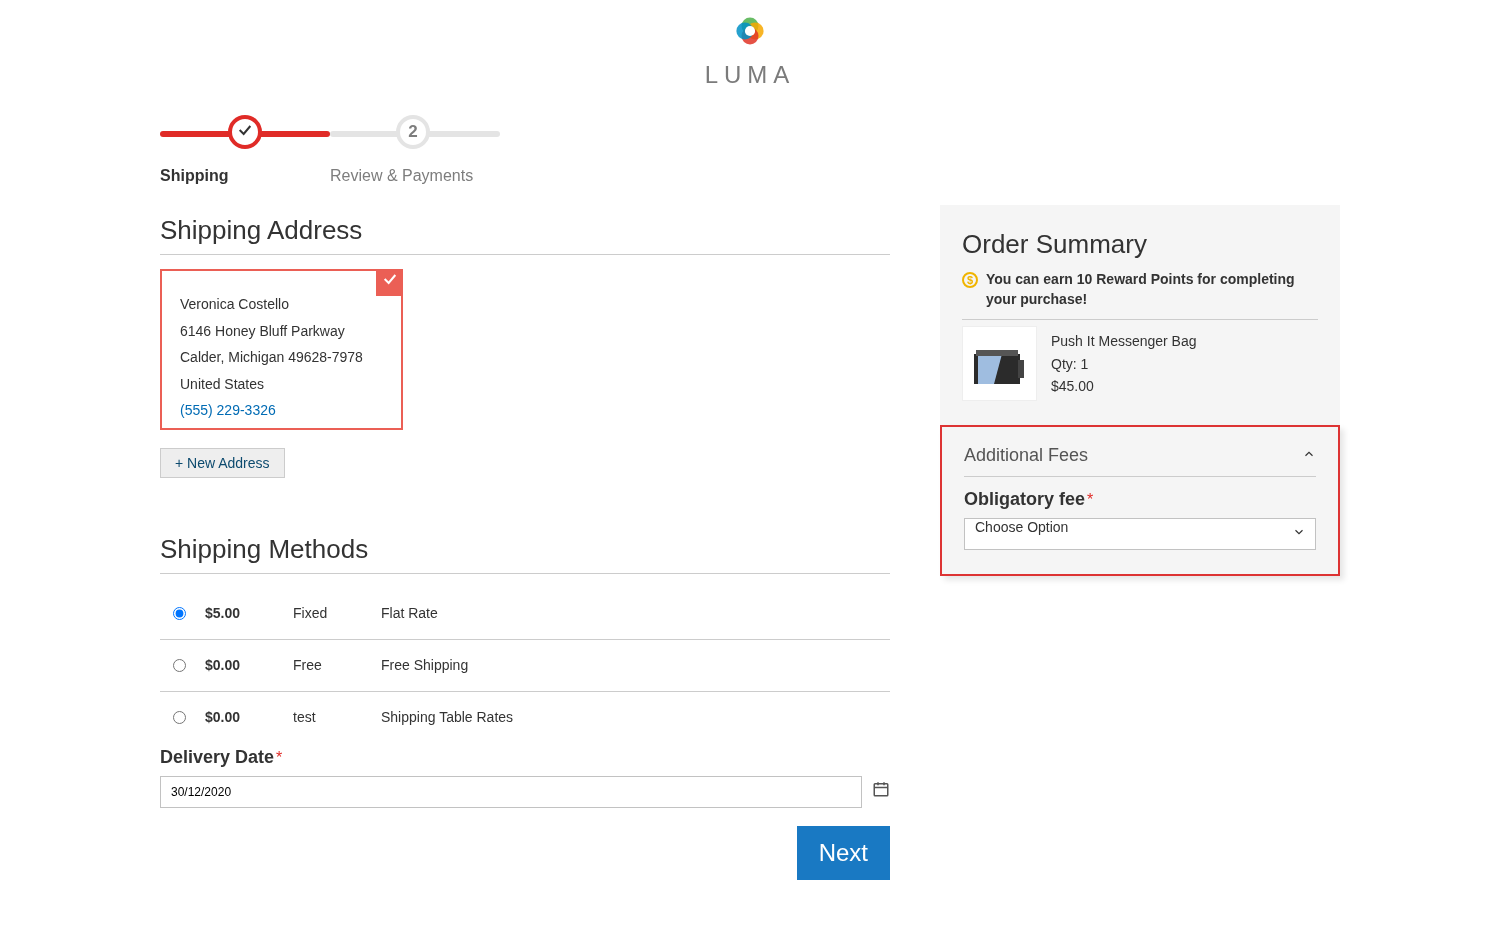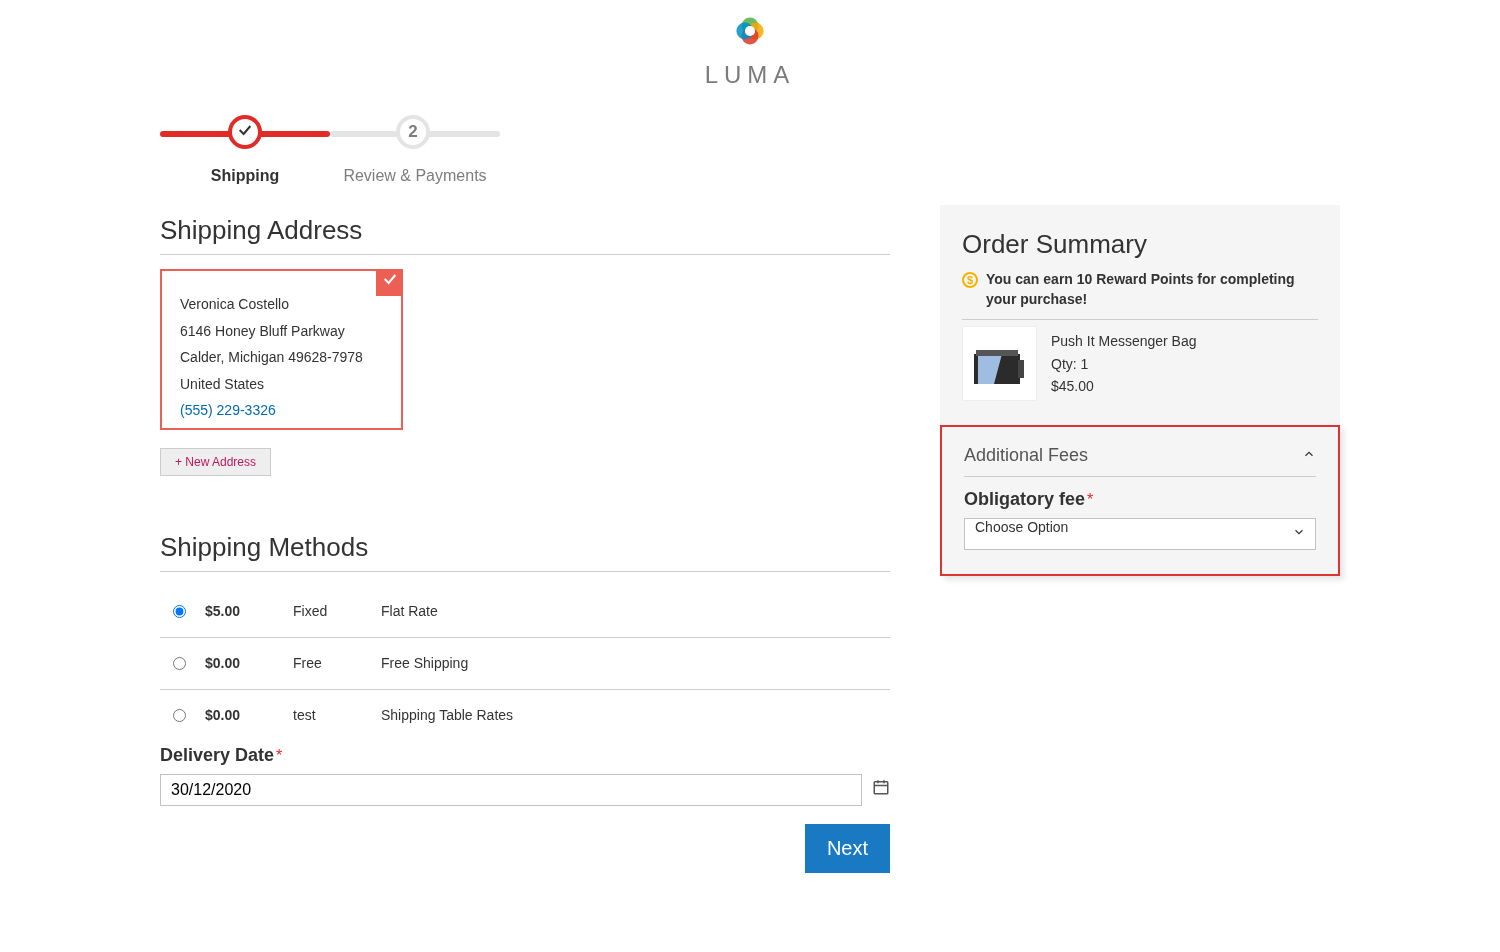--- a/index.html
+++ b/index.html
@@ -9,47 +9,47 @@
   .logo { display:flex; align-items:center; gap:9px;flex-direction:column; }
   .logo-text { font-size:24px; letter-spacing:6px; color:#7b7b7b; font-weight:400; }
   .progress { margin:20px 0 12px; position:relative; height:40px; width:340px;}
   .bar { position:absolute; top:16px; height:6px; border-radius:3px;}
   .bar1 { left:0; width:170px; background:#e02b27; }
   .bar2 { left:170px; width:170px; background:#e4e4e4; }
   .node { position:absolute; top:0; width:34px; height:34px; border-radius:50%; display:flex; align-items:center; justify-content:center; font-weight:600; background:#fff;}
   .node1 { left:68px; border:4px solid #e02b27; font-size:18px; color:#333; }
   .node2 { left:236px; border:4px solid #e4e4e4; font-size:17px; color:#7d7d7d; }
   .step-labels { display:flex; width:340px; }
-  .step-lbl { width:170px; text-align:center; font-size:16px; }
+  .step-lbl { width:170px; text-align:left; font-size:16px; }
   .step1 { font-weight:700; color:#333; }
   .step2 { color:#7d7d7d; }
   .columns { display:flex; gap:50px; margin-top:20px; }
   .main { flex:1; min-width:0;}
   .side { width:400px; }
   h1.section { font-weight:300; font-size:26px; color:#333; margin:10px 0 8px; }
   .section-underline { border:0; border-bottom:1px solid #ccc; margin:0 0 14px; }
   .addr-card { border:2px solid #eb5f55; position:relative; width:243px; padding:20px 18px 4px; font-size:14px; line-height:1.9; }
   .addr-check { position:absolute; top:-2px; right:-2px; width:27px; height:27px; background:#eb5f55; display:flex; align-items:center; justify-content:center; }
   .addr-phone { color:#006bb4; }
-  .btn-newaddr { margin:18px 0 0; border:1px solid #ccc; background:#eee; color:#be185d; font-size:12px; padding:6px 14px; cursor:pointer; }
+  .btn-newaddr { margin:18px 0 0; border:1px solid #ccc; background:#eee; color:#0c4a6e; font-size:14px; padding:6px 14px; cursor:pointer; }
   .methods { margin-top:56px; }
   .ship-table { width:100%; border-collapse:collapse; }
   .ship-table td { padding:16px 8px; border-bottom:1px solid #ccc; font-size:14px; vertical-align:middle;}
   .ship-table td.radio { width:22px; }
   .ship-table td.price { width:88px; font-weight:700; }
   .ship-table td.carrier { width:88px; }
   .ship-table tr:last-child td { border-bottom:none; }
   .delivery { margin-top:4px; }
   .field-label { font-weight:700; font-size:18px; }
   .req { color:#e02b27; margin-left:2px; }
   .date-row { display:flex; gap:10px; margin-top:8px; align-items:center;}
-  .date-row input { flex:1; padding:7px 10px; border:1px solid #c2c2c2; font-size:16px; height:32px;}
+  .date-row input { flex:1; padding:7px 10px; border:1px solid #c2c2c2; font-size:12px; height:32px;}
   .cal-icon { font-size:18px; color:#555; }
   .next-row { margin-top:18px; display:flex; justify-content:flex-end; }
-  .btn-next { background:#1979c3; color:#fff; border:0; font-size:20px; padding:13px 22px; cursor:pointer; }
+  .btn-next { background:#1979c3; color:#fff; border:0; font-size:24px; padding:13px 22px; cursor:pointer; }
   
   .summary { background:#f5f5f5; padding:18px 22px 24px; }
   .summary h2 { font-weight:300; font-size:26px; margin:6px 0 10px; color:#333;}
   .reward-row { display:flex; gap:8px; align-items:flex-start; font-size:14px; font-weight:700; color:#333; line-height:1.4; margin-bottom:10px;}
   .reward-badge { width:16px; height:16px; border:2px solid #f0b400; border-radius:50%; color:#f0b400; font-size:11px; font-weight:700; display:flex; align-items:center; justify-content:center; flex:0 0 auto; line-height:1; margin-top:2px;}
   .collapse-head { border-top:1px solid #ccc; padding:12px 0 10px; display:flex; justify-content:space-between; align-items:center; font-size:16px; color:#333; cursor:pointer;}
   .itemrow { display:flex; gap:14px; padding:6px 0 0; border-top:1px solid #ccc;}
   .thumb { width:75px; height:75px; background:#fff; border:1px solid #eee; display:flex; align-items:center; justify-content:center;}
   .iteminfo { font-size:14px; line-height:1.6; margin-top:4px;}
   .fees-box { border:2px solid #d33; background:#f5f5f5; padding:0 22px 24px; margin-top:0; box-shadow:4px 4px 6px rgba(0,0,0,0.1);}

